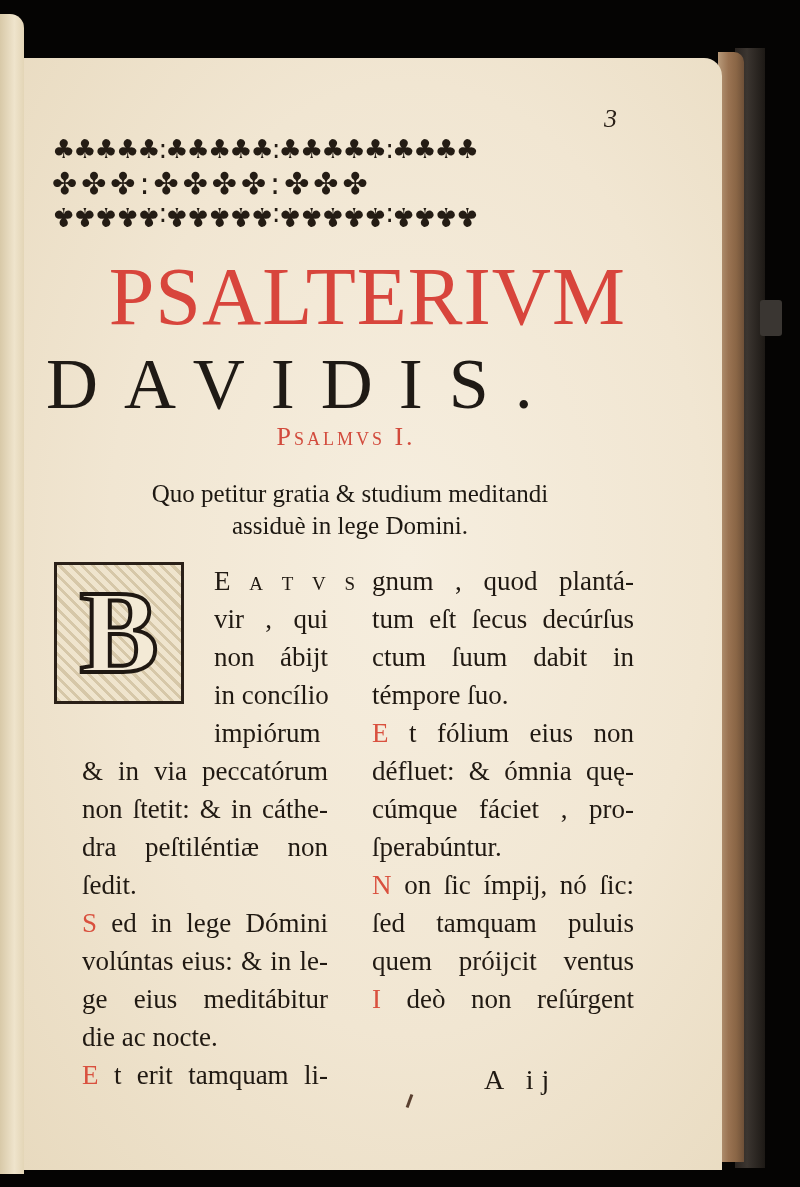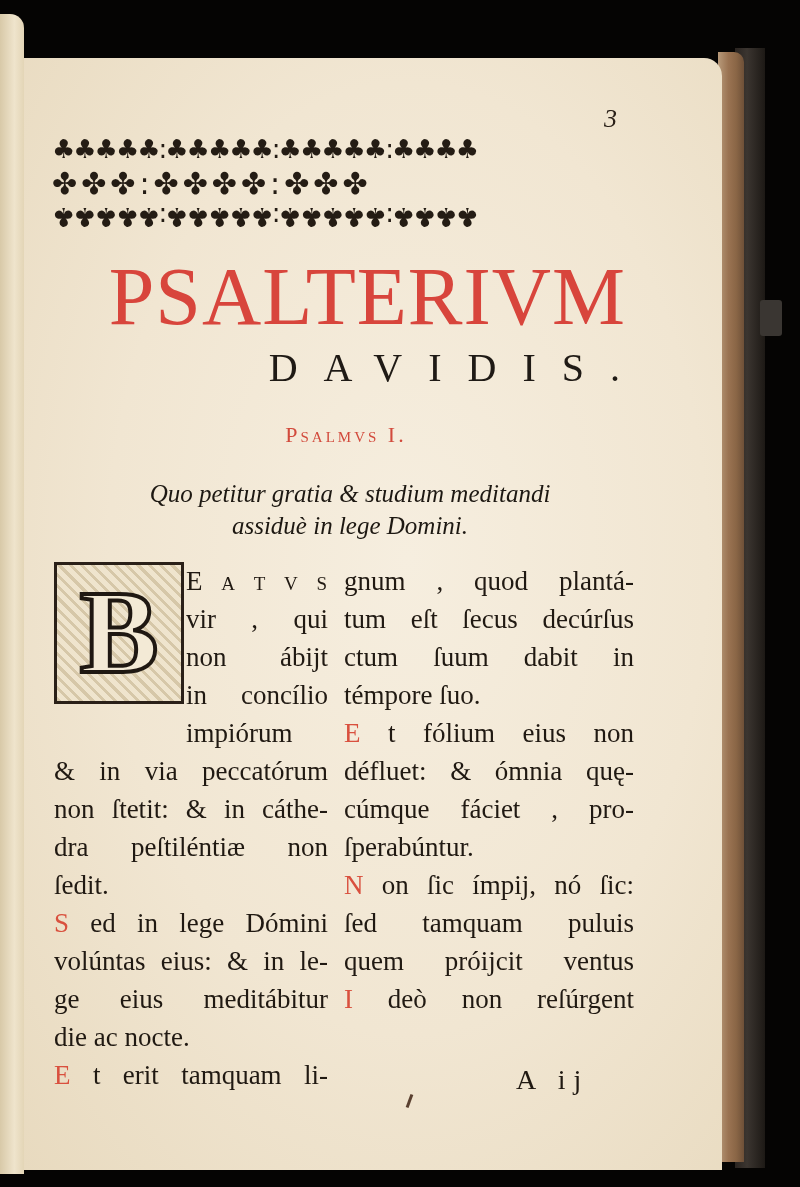--- a/index.html
+++ b/index.html
@@ -41,54 +41,53 @@
   .orn-row {
     display:flex; justify-content:space-between; align-items:center;
     height:34px; font-size:26px; color:#241c14; letter-spacing:-2px;
     font-family:"DejaVu Sans",sans-serif; overflow:hidden; white-space:nowrap;
   }
   .title-red {
     position:absolute; left:46px; top:256px; width:580px; text-align:right;
     font-size:82px; color:#d8453c; letter-spacing:1px; line-height:1;
   }
   .title-black {
-    position:absolute; left:46px; top:348px; width:600px; text-align:right;
-    font-size:40px; color:#1f1a15; letter-spacing:26px; line-height:1;
+    position:absolute; left:46px; top:348px; width:600px; text-align:left;
+    font-size:72px; color:#1f1a15; letter-spacing:26px; line-height:1;
   }
   .psalm-heading {
     position:absolute; left:46px; top:422px; width:600px; text-align:center;
-    font-size:22px; color:#d24a3c; letter-spacing:3px; font-variant:small-caps;
+    font-size:26px; color:#d24a3c; letter-spacing:3px; font-variant:small-caps;
   }
   .argument {
     position:absolute; left:50px; top:478px; width:600px; text-align:center;
-    font-size:25px; font-style:italic; color:#1d1812; line-height:32px;
+    font-size:25px; color:#1d1812; line-height:32px;
   }
   .initial {
     position:absolute; left:54px; top:562px; width:130px; height:142px;
     background:#e9dcc2; border:3px solid #2a2018; box-sizing:border-box;
     display:flex; align-items:center; justify-content:center;
     background-image:repeating-linear-gradient(45deg,#d6c7a8 0 3px,#efe4cd 3px 8px);
   }
   .initial span {
     font-size:118px; font-weight:bold; color:#f3ead6;
     -webkit-text-stroke:4px #1f1812; line-height:1;
   }
   .col {
     position:absolute; font-size:27px; color:#201912; line-height:38px;
   }
   .col-left { left:54px; top:562px; width:274px; }
   .col-right { left:344px; top:562px; width:290px; }
-  .line { white-space:nowrap; text-align:justify; text-align-last:justify; height:38px; }
+  .line { white-space:nowrap; text-align:justify; text-align-last:justify; height:38px;margin-left:28px; }
   .indent { padding-left:132px; }
   .red { color:#d9503e; }
   .sc { letter-spacing:6px; font-variant:small-caps; }
   .signature {
     position:absolute; left:484px; top:1064px; font-size:28px; color:#201912;
     letter-spacing:8px;
-    margin-left:32px;
   }
   .smudge { position:absolute; left:408px; top:1094px; width:3px; height:14px; background:#5a4030; transform:rotate(20deg); }
 </style>
 </head>
 <body>
 
 <div class="left-leaf"></div>
 <div class="book-cover"></div>
 <div class="clasp"></div>
 <div class="page-edge"></div>

